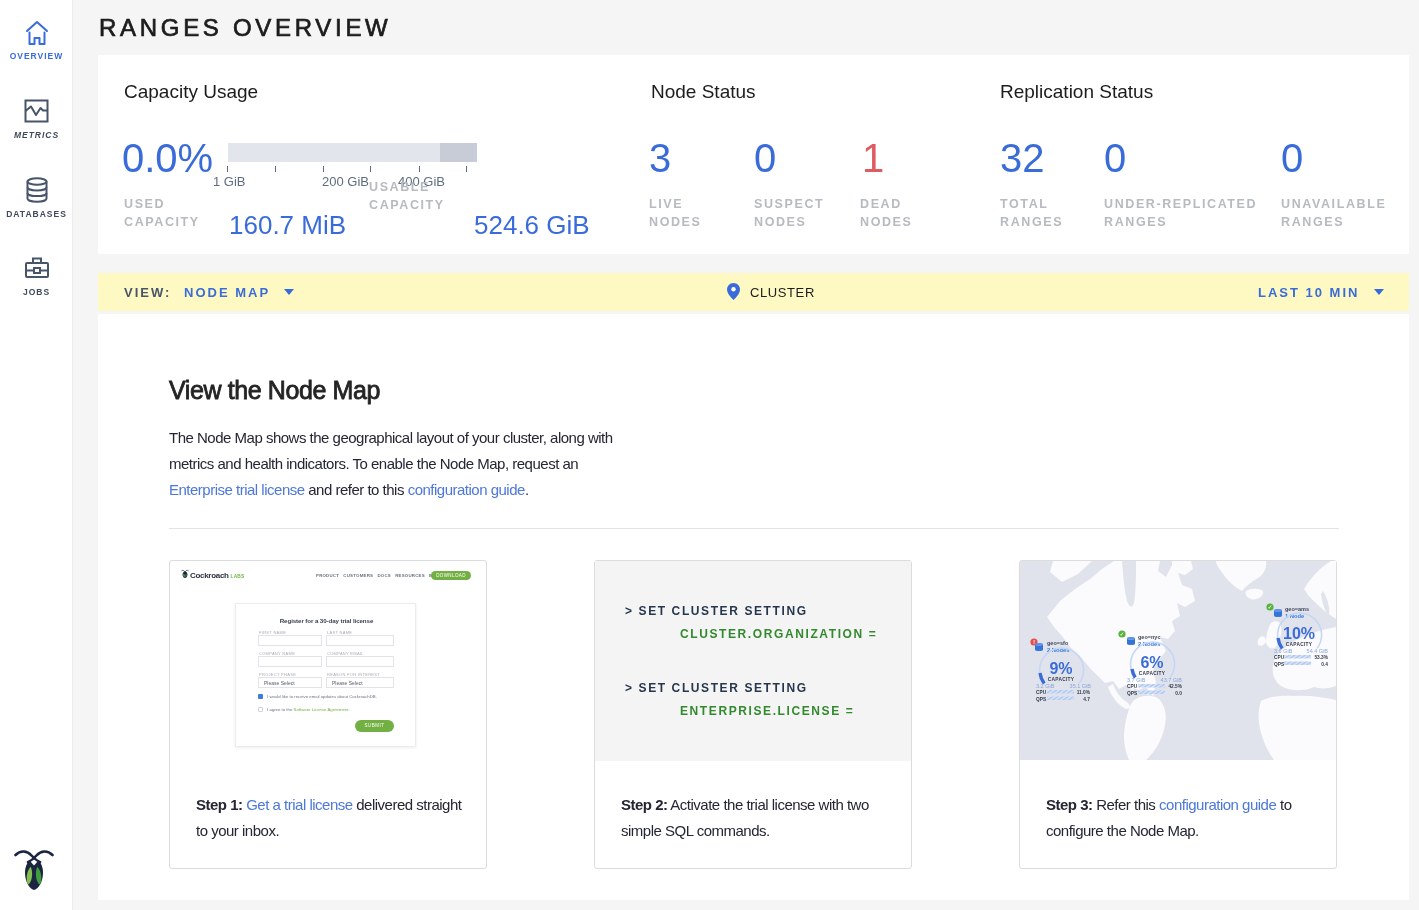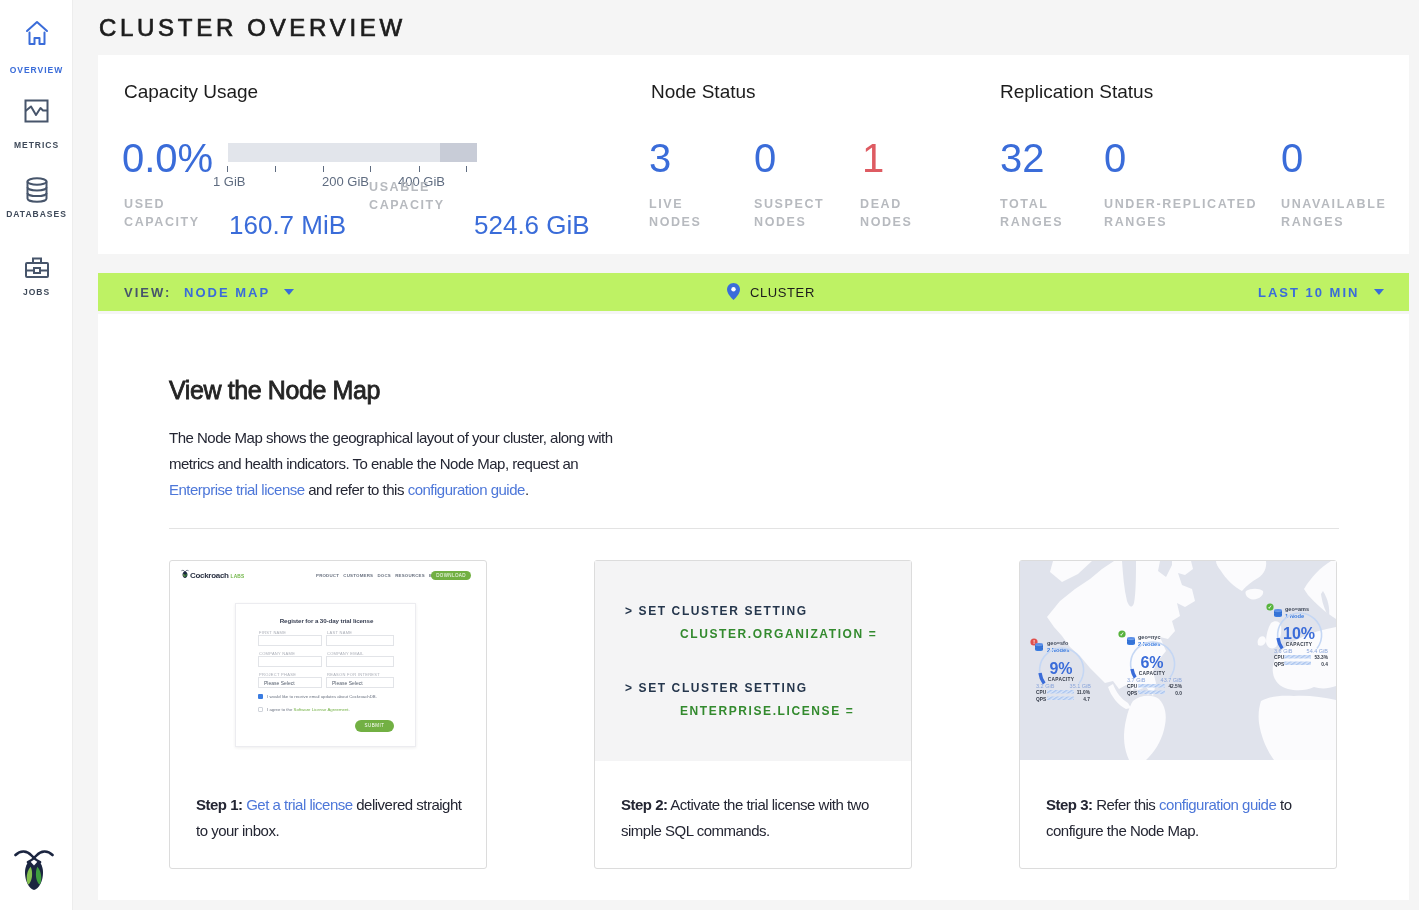--- a/index.html
+++ b/index.html
@@ -14,21 +14,21 @@
 #pagetitle { position:absolute; left:99px; top:14px; font-size:24px; font-weight:normal; letter-spacing:3.7px; color:#1c1c1c; -webkit-text-stroke:0.7px #1c1c1c; }
 
 #stats { position:absolute; left:98px; top:55px; width:1311px; height:199px; background:#fff; }
 .sectitle { position:absolute; font-size:19px; color:#1c1c1c; font-weight:normal; }
 .bignum { position:absolute; font-size:40px; color:#3a6cd9; }
 .bignum.red { color:#de5b62; }
 .statlabel { position:absolute; font-size:12.5px; font-weight:bold; letter-spacing:1.6px; color:#b7babf; line-height:17.5px; }
 .statval { position:absolute; font-size:26px; color:#3a6cd9; }
 .axislabel { position:absolute; font-size:13px; color:#5f6c80; }
 
-#toolbar { position:absolute; left:98px; top:273px; width:1311px; height:38px; background:#bef264; }
+#toolbar { position:absolute; left:98px; top:273px; width:1311px; height:38px; background:#fef9c3; }
 .tbtext { font-size:13px; font-weight:bold; letter-spacing:2px; }
 
 #main { position:absolute; left:98px; top:314px; width:1311px; height:586px; background:#fff; }
 h2.nodemap { position:absolute; left:71px; top:62px; font-size:25px; letter-spacing:-0.4px; font-weight:normal; color:#242424; -webkit-text-stroke:0.8px #242424; }
 .para { position:absolute; left:71px; top:111px; font-size:15px; letter-spacing:-0.5px; line-height:26px; color:#242633; white-space:nowrap; }
 .para a { color:#4d77d9; text-decoration:none; }
 #trialbtn { position:absolute; left:930px; top:67px; width:311px; height:40px; border:1px solid #d8d8d8; border-radius:4px; background:#fff; color:#3a6cd9; font-size:16px; letter-spacing:-0.5px; text-align:center; line-height:38px; }
 #hr { position:absolute; left:71px; top:214px; width:1170px; border-top:1px solid #e3e3e3; }
 .card { position:absolute; top:246px; width:318px; height:309px; border:1px solid #dcdcdc; border-radius:3px; background:#fff; }
 .steptext { position:absolute; left:26px; top:231px; font-size:15px; letter-spacing:-0.5px; line-height:26px; color:#242633; white-space:nowrap; }
@@ -40,28 +40,28 @@
 </style>
 </head>
 <body>
 
 <div id="sidebar">
   <div class="navitem" style="top:19px;">
     <svg width="26" height="28" viewBox="0 0 26 28" style="display:block;margin:0 auto;">
       <path d="M3 12 L13 3 L23 12" fill="none" stroke="#3a6cd9" stroke-width="2" stroke-linecap="round" stroke-linejoin="round"></path>
       <path d="M5.5 13.5 V25 H10.5 V19 H15.5 V25 H20.5 V13.5" fill="none" stroke="#3a6cd9" stroke-width="2" stroke-linecap="round" stroke-linejoin="round"></path>
     </svg>
-    <div class="navlabel active" style="margin-top:18px;">OVERVIEW</div>
+    <div class="navlabel active" style="margin-top:4px;">OVERVIEW</div>
   </div>
   <div class="navitem" style="top:99px;">
     <svg width="25" height="24" viewBox="0 0 25 24" style="display:block;margin:0 auto;">
       <rect x="1.5" y="1.5" width="22" height="21" fill="none" stroke="#47556b" stroke-width="2"></rect>
       <path d="M1.5 12 L7 7.5 L12 16 L16.5 9 L19 11.5 H23.5" fill="none" stroke="#47556b" stroke-width="2" stroke-linejoin="round"></path>
     </svg>
-    <div class="navlabel" style="margin-top:17px;">METRICS</div>
+    <div class="navlabel" style="margin-top:7px;font-style:italic;">METRICS</div>
   </div>
   <div class="navitem" style="top:177px;">
     <svg width="24" height="26" viewBox="0 0 24 26" style="display:block;margin:0 auto;">
       <ellipse cx="12" cy="4.5" rx="9.5" ry="3.2" fill="none" stroke="#47556b" stroke-width="2"></ellipse>
       <path d="M2.5 4.5 V21.5 C2.5 23.3 6.8 24.7 12 24.7 C17.2 24.7 21.5 23.3 21.5 21.5 V4.5" fill="none" stroke="#47556b" stroke-width="2"></path>
       <path d="M2.5 10.2 C2.5 12 6.8 13.4 12 13.4 C17.2 13.4 21.5 12 21.5 10.2" fill="none" stroke="#47556b" stroke-width="2"></path>
       <path d="M2.5 15.9 C2.5 17.7 6.8 19.1 12 19.1 C17.2 19.1 21.5 17.7 21.5 15.9" fill="none" stroke="#47556b" stroke-width="2"></path>
     </svg>
     <div class="navlabel" style="margin-top:6px;">DATABASES</div>
   </div>
@@ -78,21 +78,21 @@
   <svg width="40" height="46" viewBox="0 0 40 46" style="position:absolute;left:14px;top:846px;">
     <path d="M20 12 C26 14.5, 29 19.5, 29 26.5 C29 35, 25 43, 20 44 C15 43, 11 35, 11 26.5 C11 19.5, 14 14.5, 20 12 Z" fill="#1b2540"></path>
     <path d="M14.6 13.4 L20 19.4 L25.4 13.4 L20 11 Z" fill="#fff"></path>
     <path d="M1.5 9 C6.5 4, 13 4.5, 17.5 9.5 C19.5 11.7, 22.5 14.5, 26 16.2" fill="none" stroke="#1b2540" stroke-width="2.6" stroke-linecap="round"></path>
     <path d="M38.5 9 C33.5 4, 27 4.5, 22.5 9.5 C20.5 11.7, 17.5 14.5, 14 16.2" fill="none" stroke="#1b2540" stroke-width="2.6" stroke-linecap="round"></path>
     <path d="M16.6 20.8 C14.2 23.4, 12.6 27.8, 12.7 32.4 C12.75 35, 13.3 37.2, 14.2 38.6 C16.6 36.9, 18.1 32.6, 18.1 28.2 C18.1 25.2, 17.6 22.5, 16.6 20.8 Z" fill="#84c04f"></path>
     <path d="M23.4 20.8 C25.8 23.4, 27.4 27.8, 27.3 32.4 C27.25 35, 26.7 37.2, 25.8 38.6 C23.4 36.9, 21.9 32.6, 21.9 28.2 C21.9 25.2, 22.4 22.5, 23.4 20.8 Z" fill="#3e9e3e"></path>
   </svg>
 </div>
 
-<div id="pagetitle">CLUSTER OVERVIEW</div>
+<div id="pagetitle">RANGES OVERVIEW</div>
 
 <div id="stats">
   <div class="sectitle" style="left:26px; top:81px; top:26px;">Capacity Usage</div>
   <div class="sectitle" style="left:553px; top:26px;">Node Status</div>
   <div class="sectitle" style="left:902px; top:26px;">Replication Status</div>
 
   <div class="bignum" style="left:24px; top:81px;">0.0%</div>
 
   <div class="abs" style="left:130px; top:88px; width:249px; height:19px; background:#e2e5eb;"></div>
   <div class="abs" style="left:342px; top:88px; width:37px; height:19px; background:#c8ccd7;"></div>

